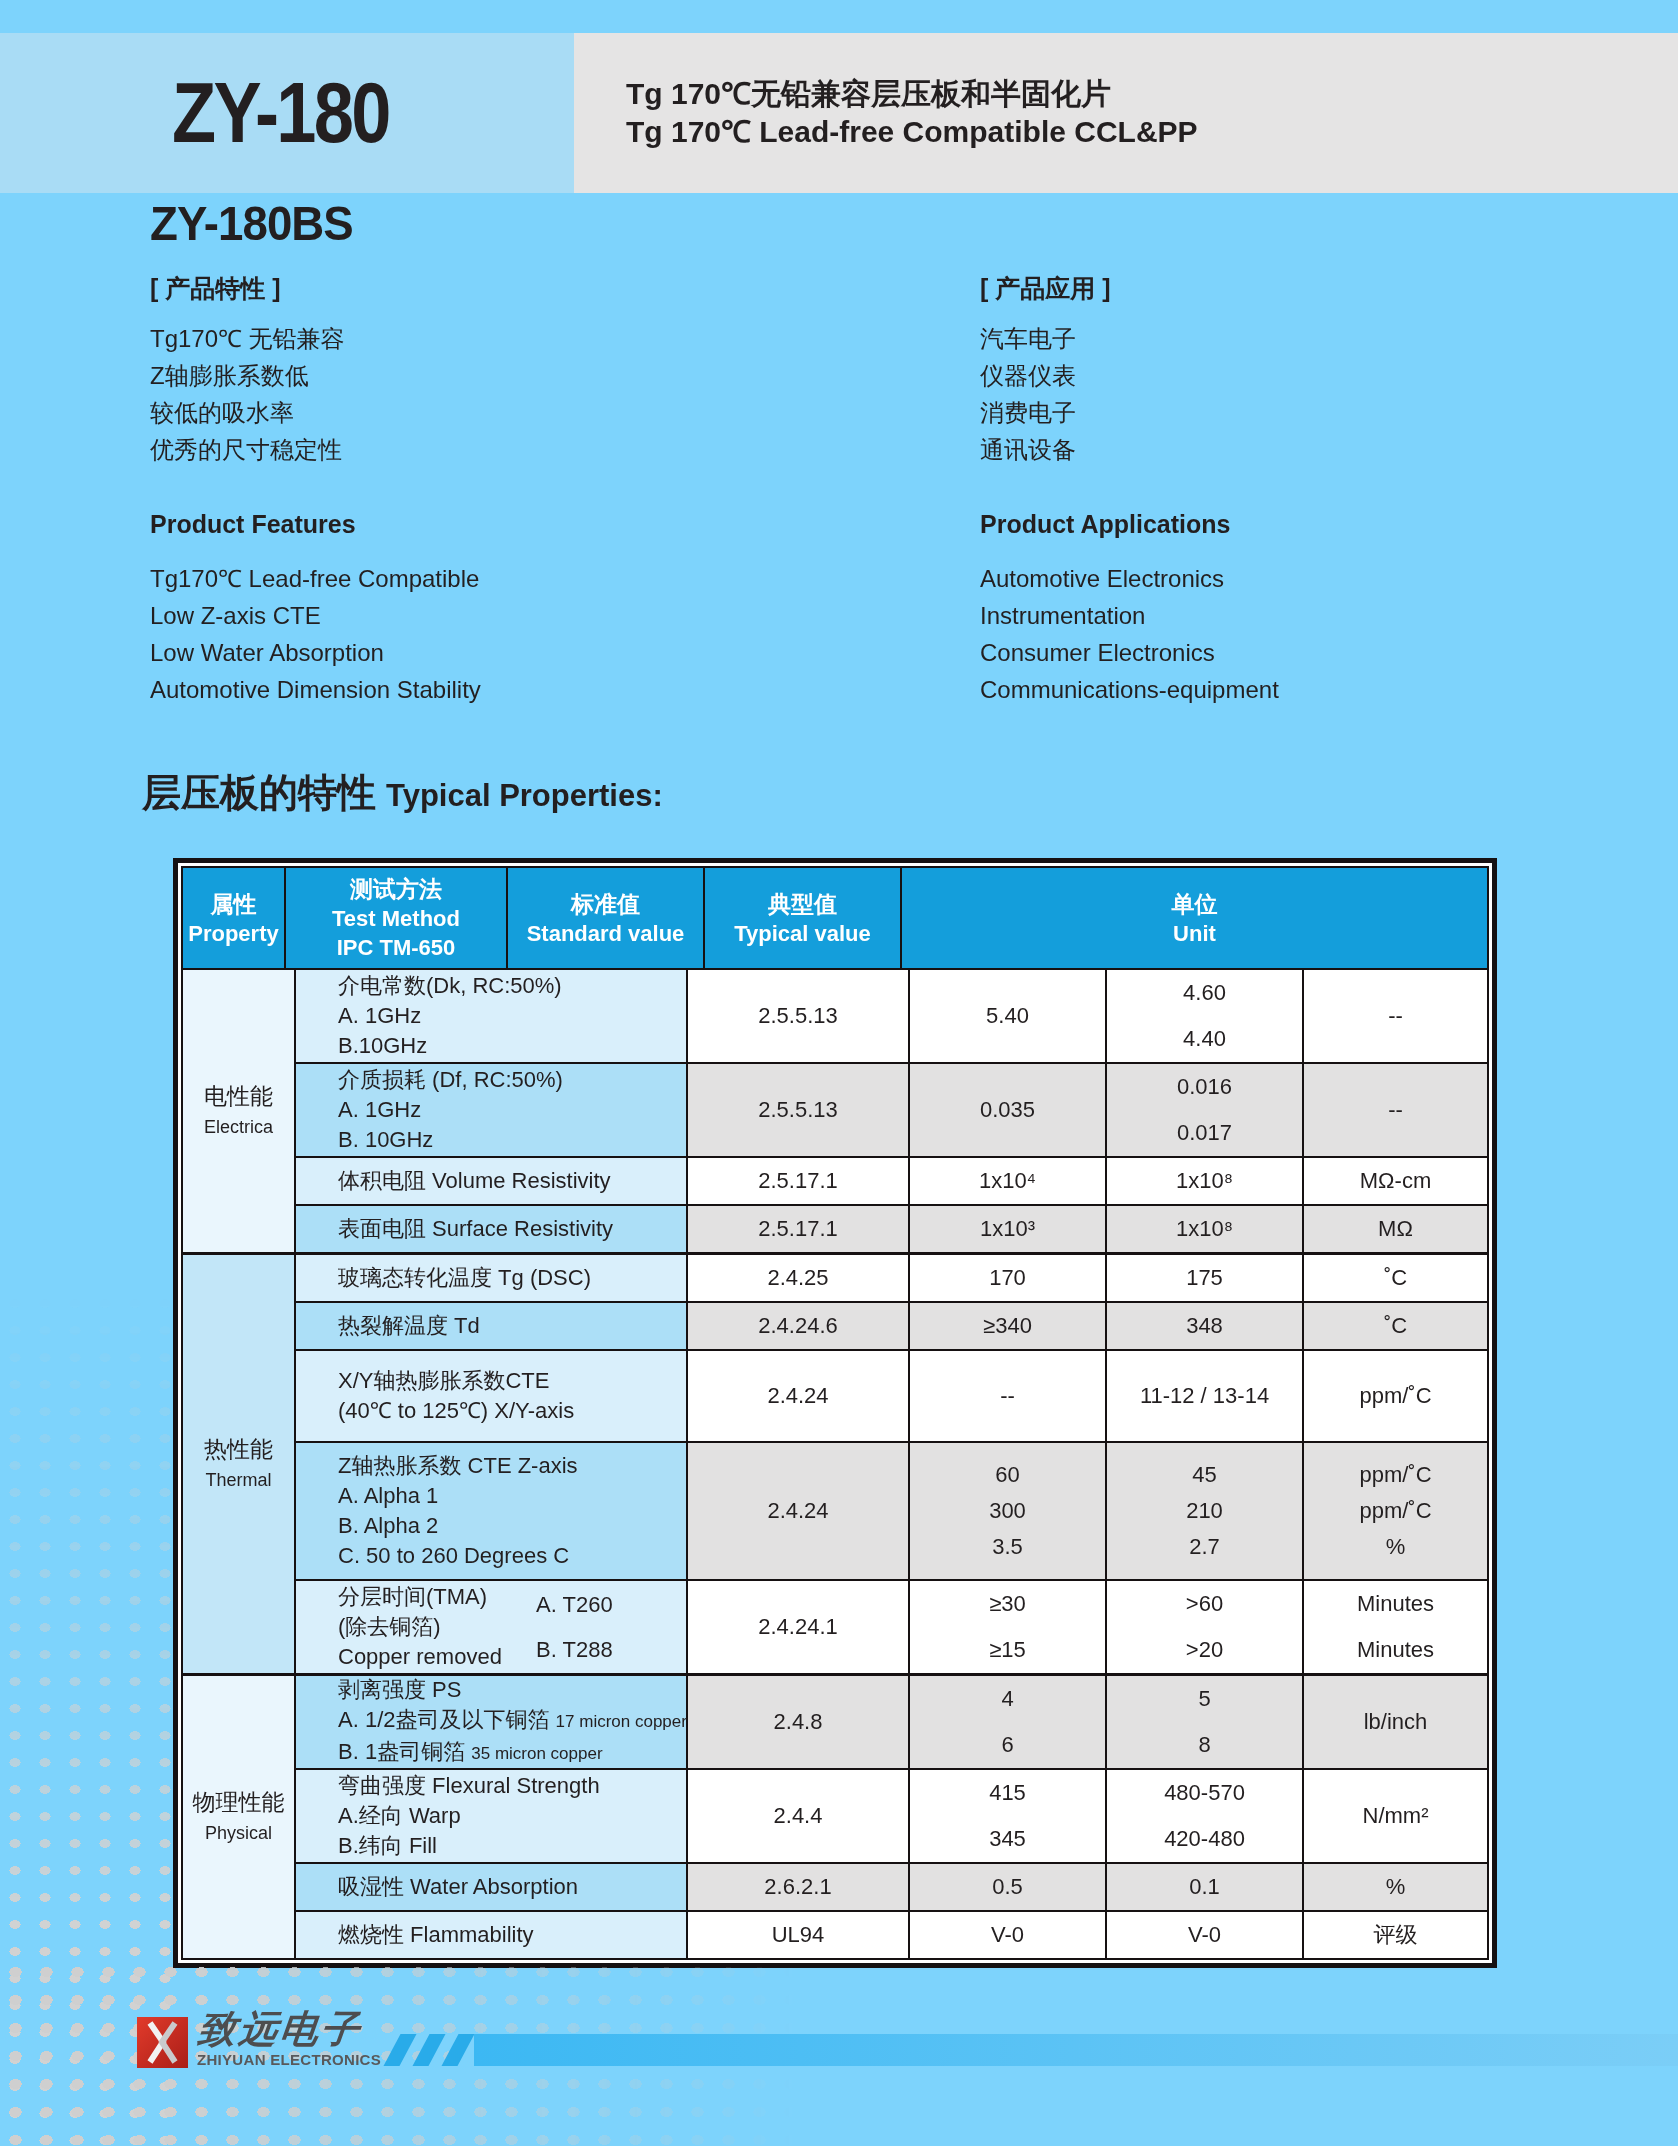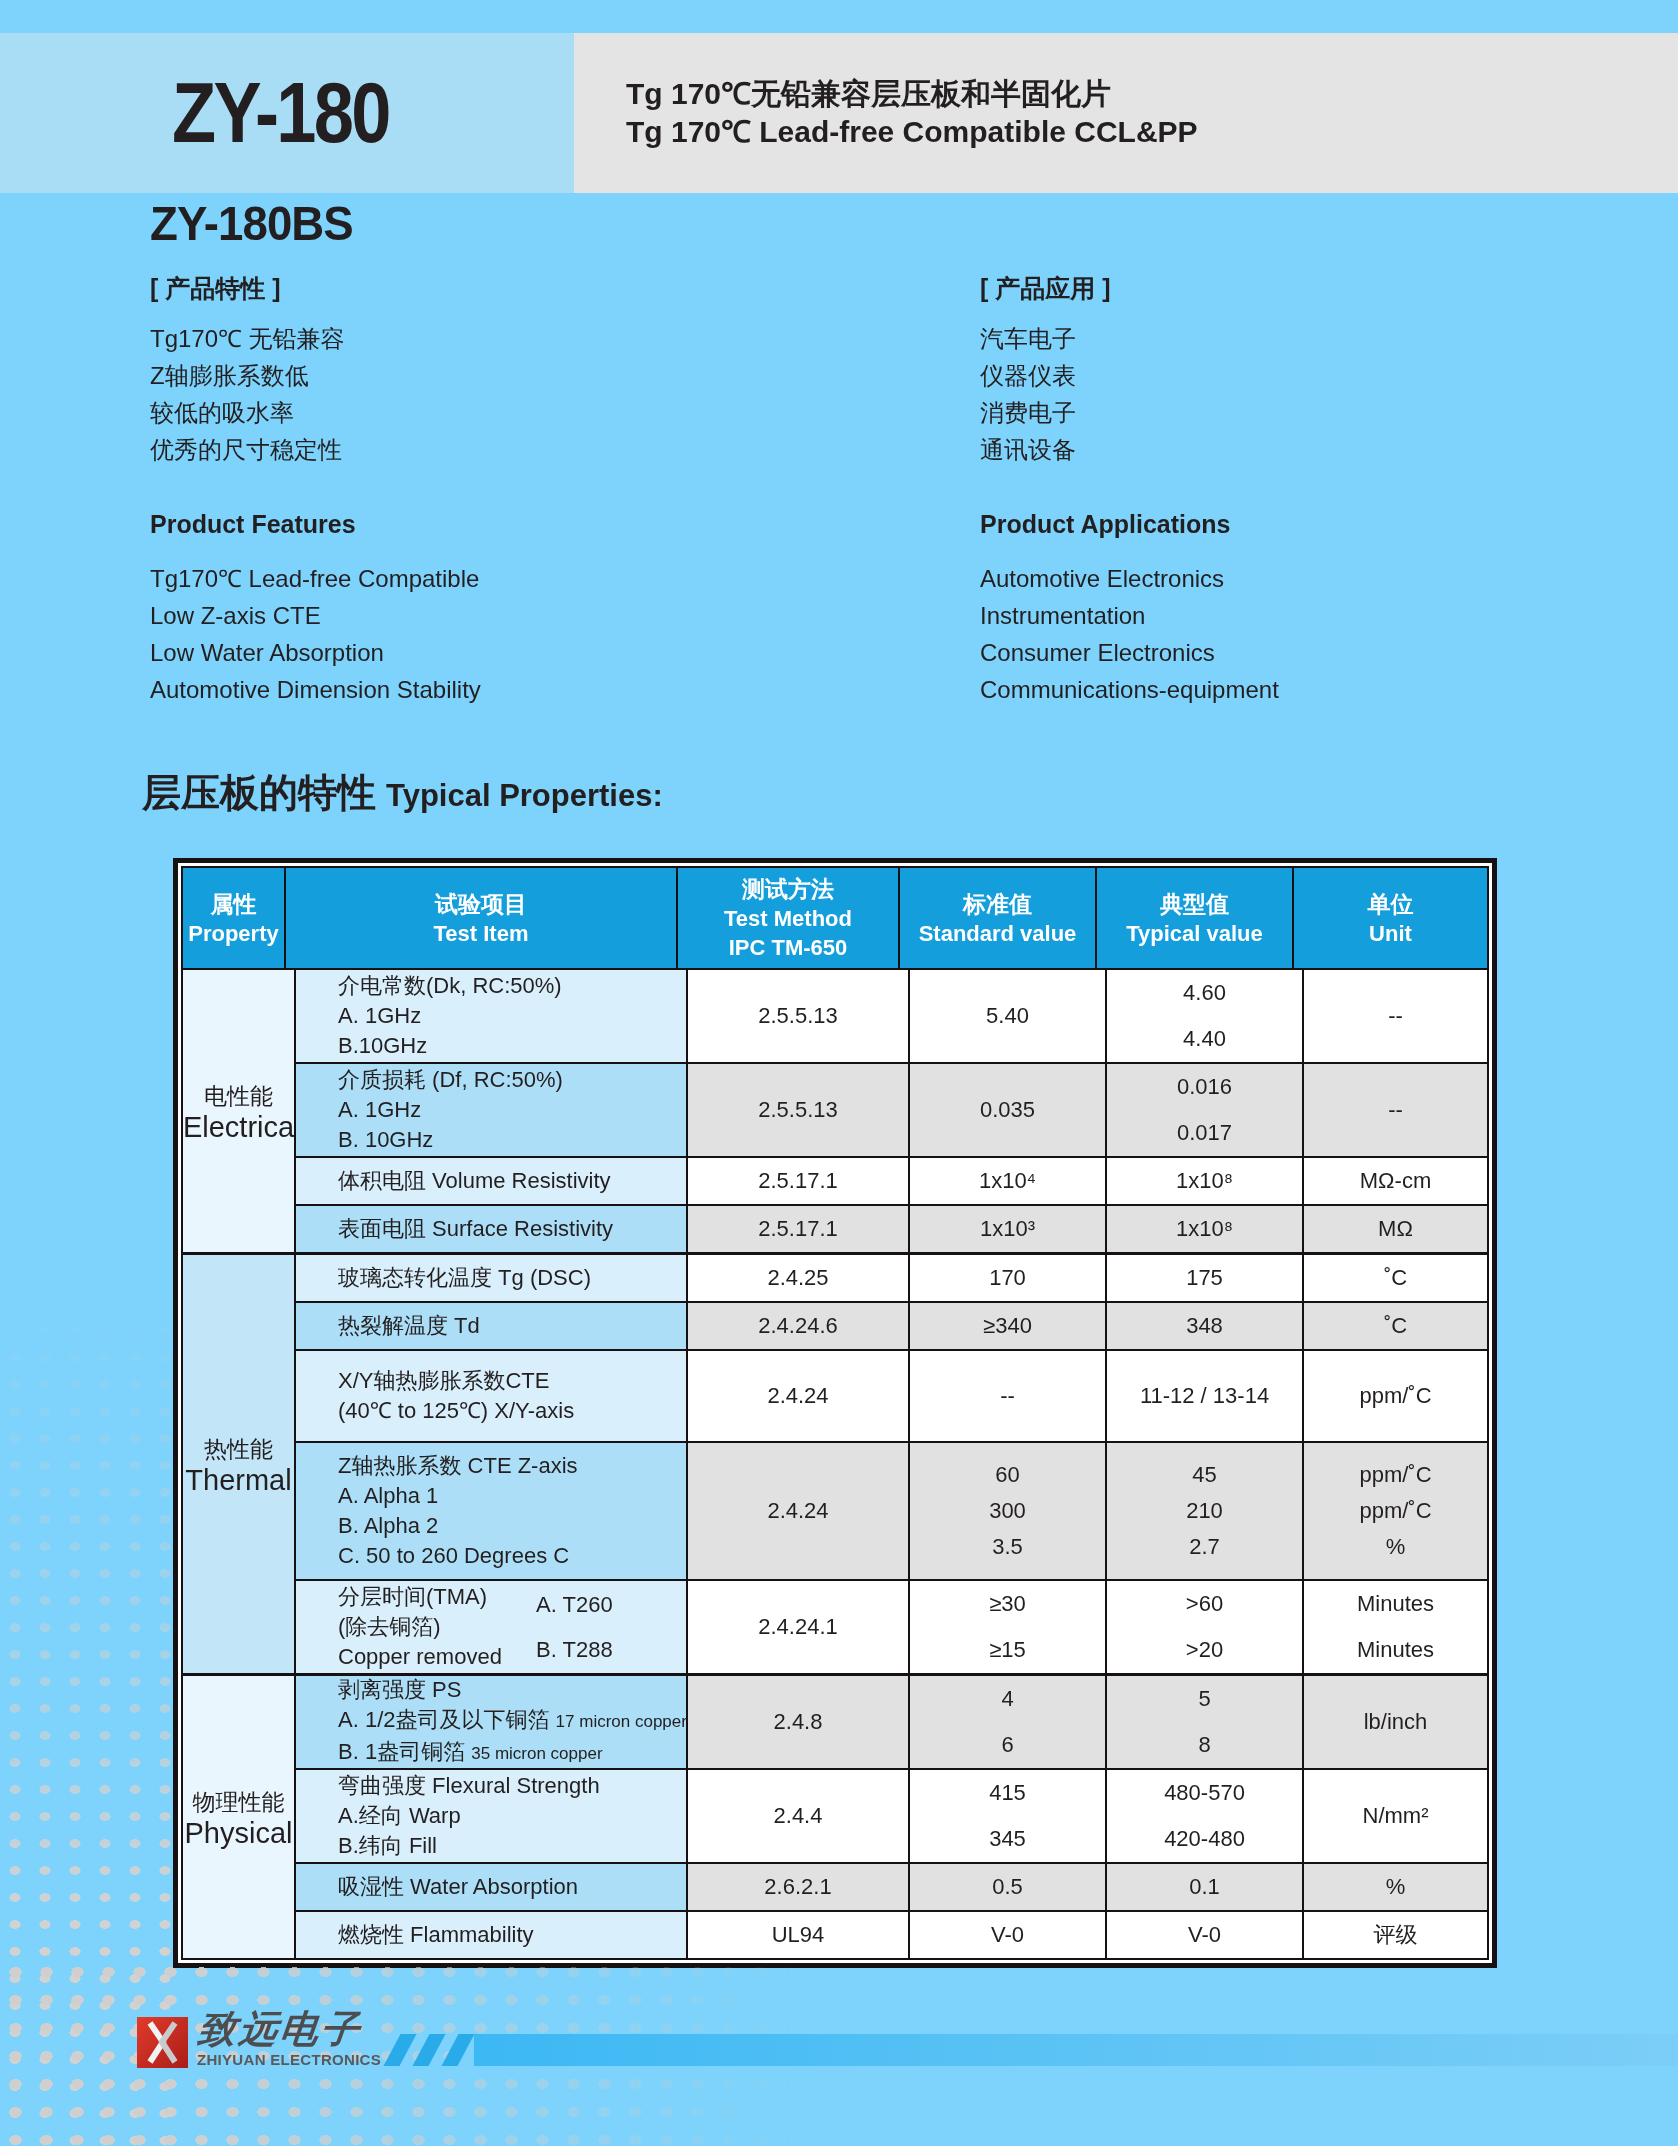--- a/index.html
+++ b/index.html
@@ -42,21 +42,21 @@
   .thead .hcn{font-size:23px;font-weight:800;line-height:30px;}
   .thead .hen{font-size:22px;font-weight:800;line-height:29px;}
   .c0{width:103px;} .c1{width:392px;} .c2{width:222px;} .c3{width:197px;} .c4{width:197px;} .c5{flex:1;}
 
   .tgroup{display:flex;border-bottom:3px solid #161112;}
   .tgroup:last-child{border-bottom:none;}
   .prop-cell{width:113px;box-sizing:border-box;border-right:2px solid #161112;background:#EAF6FD;
              display:flex;flex-direction:column;justify-content:center;align-items:center;text-align:center;}
   .prop-deep{background:#C2E6F8;}
   .prop-cell .pcn{font-size:23px;line-height:31px;}
-  .prop-cell .pen{font-size:29px;line-height:30px;}
+  .prop-cell .pen{font-size:18px;line-height:30px;}
   .rows{flex:1;display:flex;flex-direction:column;}
   .trow{display:flex;border-bottom:2px solid #161112;}
   .rows .trow:last-child{border-bottom:none;}
   .cell{box-sizing:border-box;border-right:2px solid #161112;display:flex;flex-direction:column;
         justify-content:center;}
   .trow .cell:last-child{border-right:none;}
   .item-cell{background:#D9EFFB;padding-left:42px;position:relative;}
   .item-deep{background:#ACDFF7;}
   .item-line{font-size:22px;line-height:30px;white-space:nowrap;}
   .item-line .small{font-size:17px;}
@@ -143,24 +143,20 @@
   <div class="section-title">
     <span class="cn">层压板的特性</span><span class="en">Typical Properties:</span>
   </div>
 
   <div class="ptable">
     <div class="ptable-inner">
       <div class="thead" id="thead">
           <div class="hcell c0">
             <div class="hcn">属性</div>
             <div class="hen">Property</div>
-          </div>
-          <div class="hcell c1">
-            <div class="hcn">试验项目</div>
-            <div class="hen">Test Item</div>
           </div>
           <div class="hcell c2">
             <div class="hcn">测试方法</div>
             <div class="hen">Test Method</div>
             <div class="hen">IPC TM-650</div>
           </div>
           <div class="hcell c3">
             <div class="hcn">标准值</div>
             <div class="hen">Standard value</div>
           </div>

